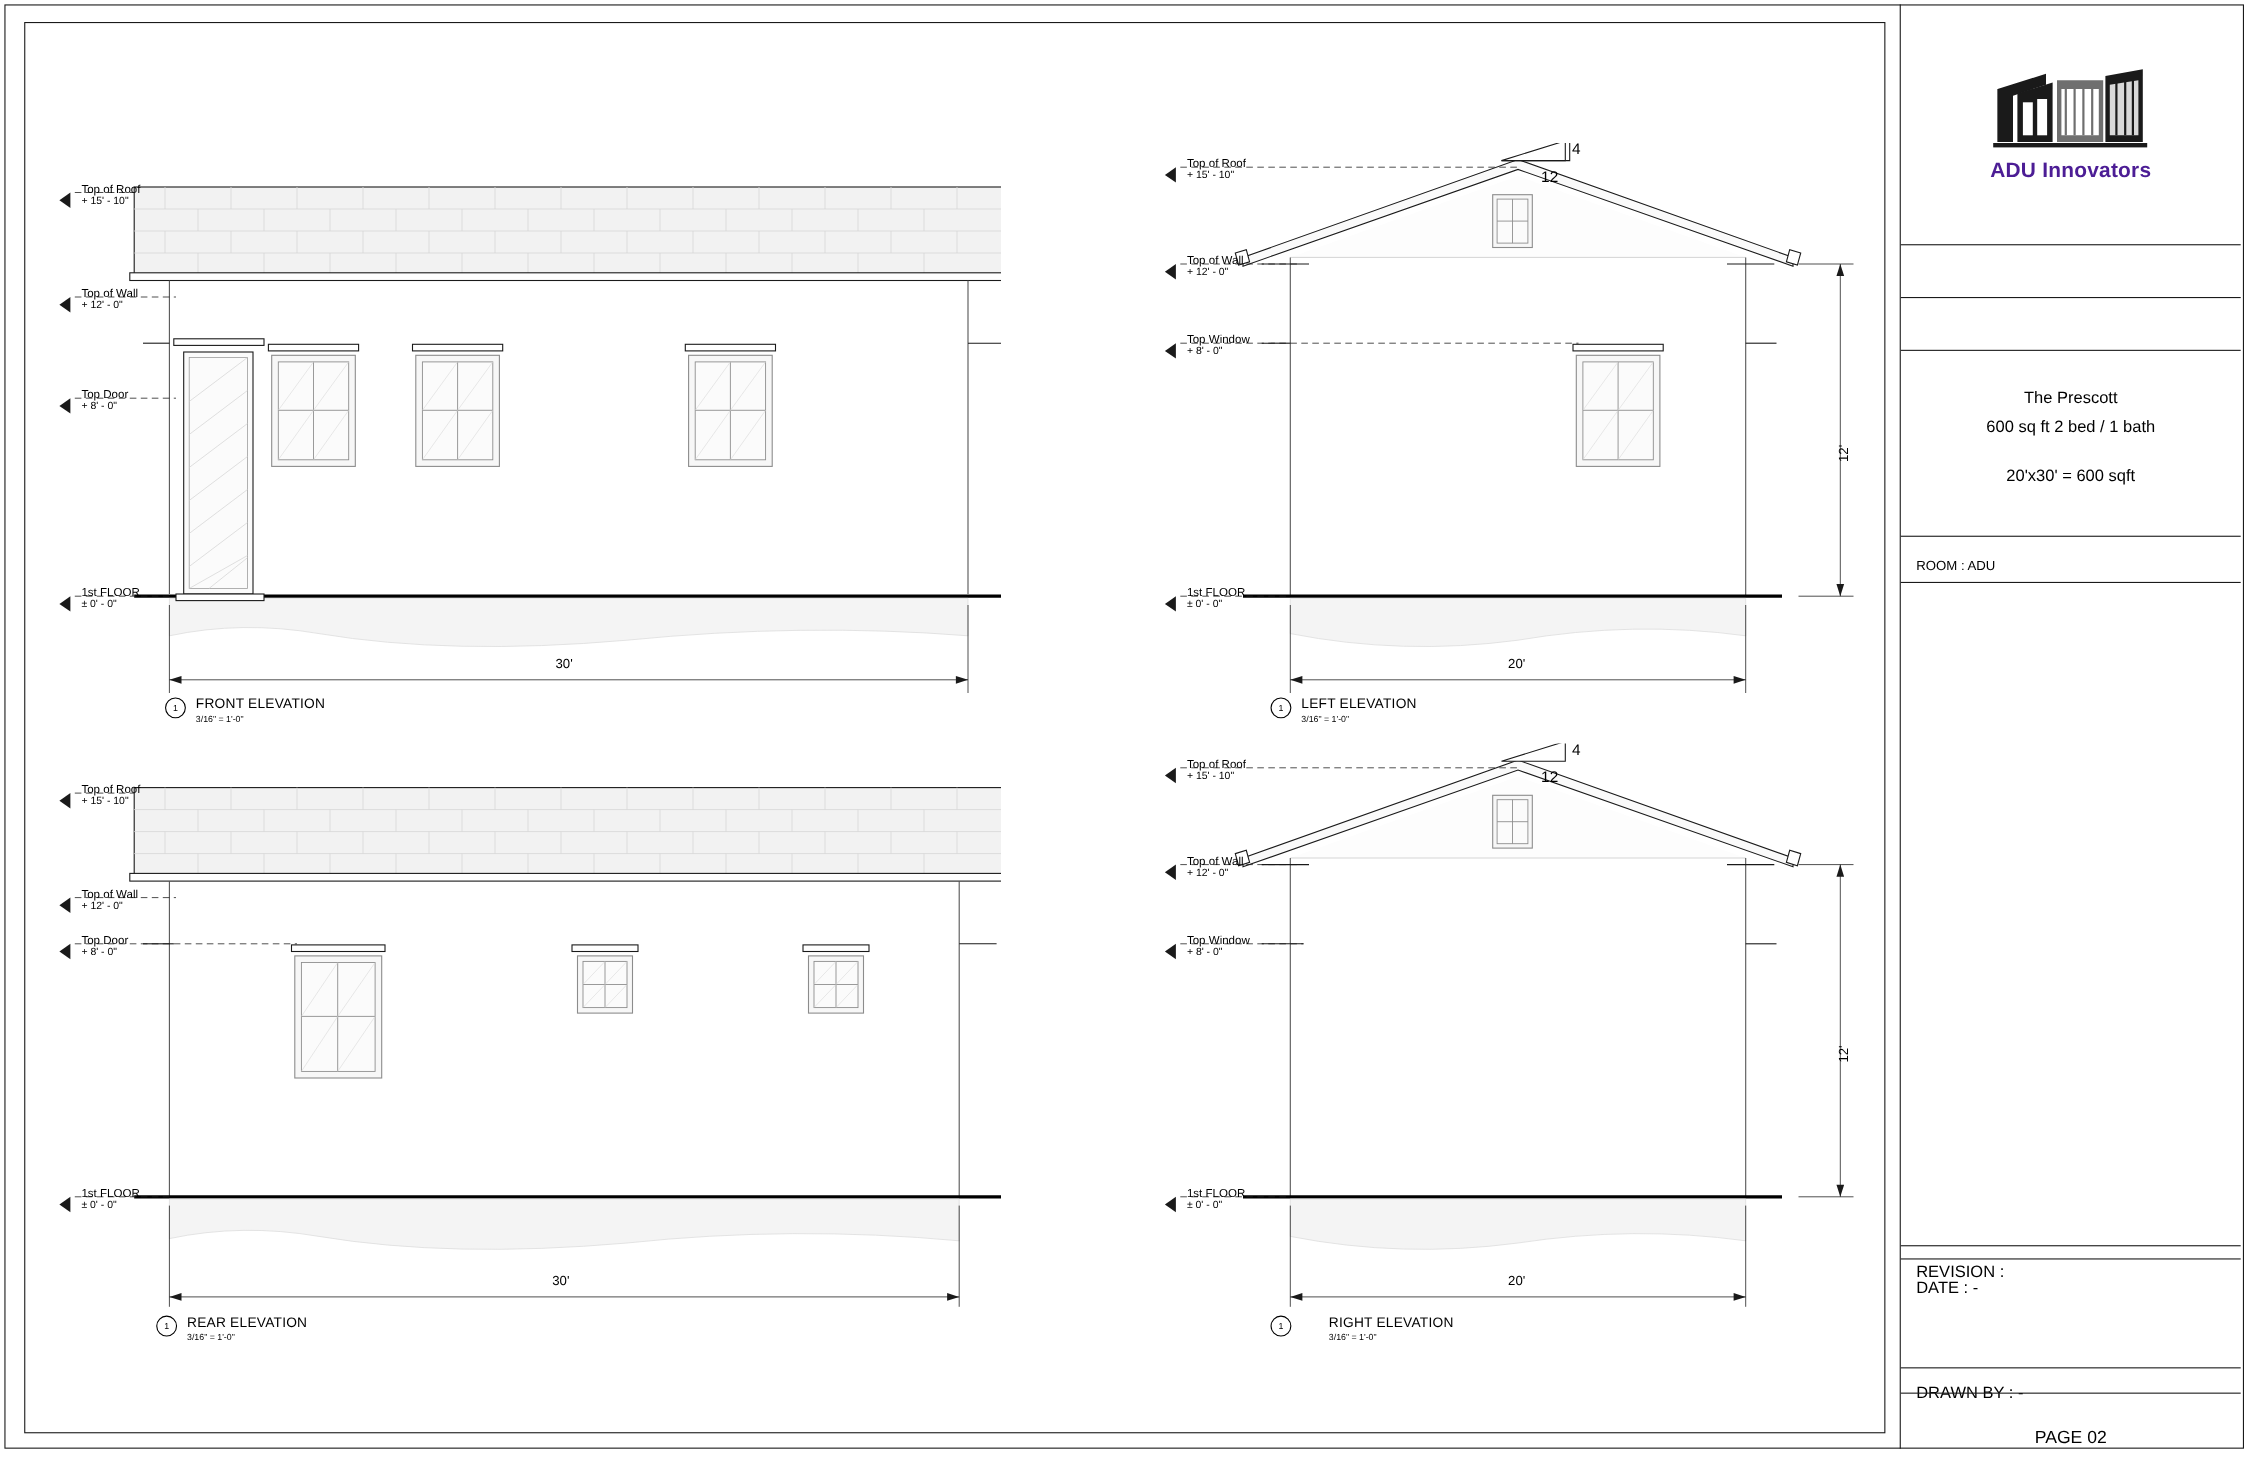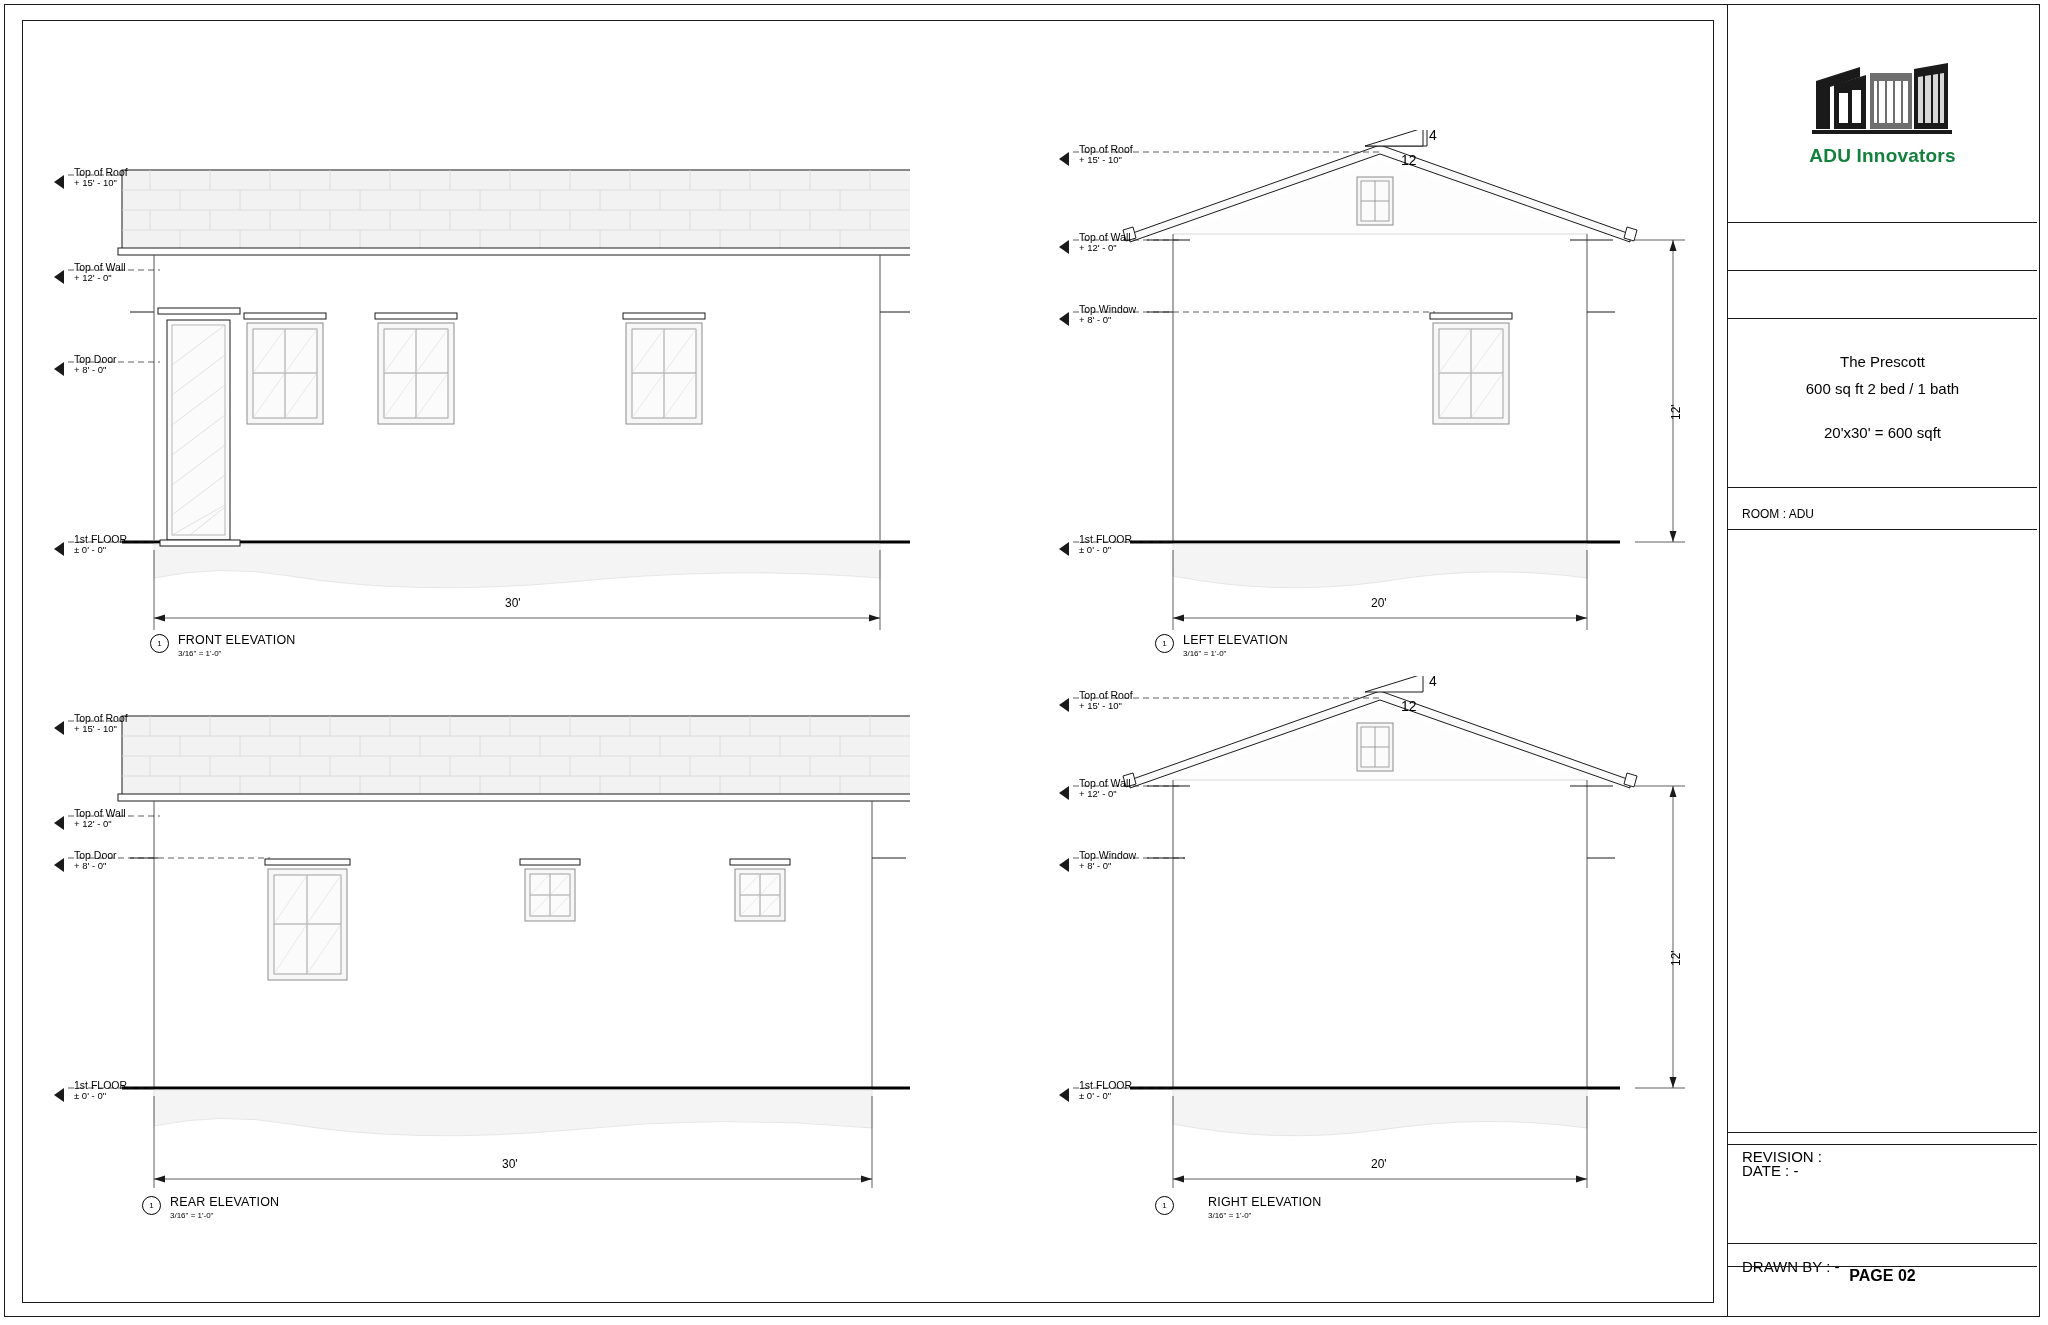--- a/index.html
+++ b/index.html
@@ -8,32 +8,32 @@
 
   
   .outer-border{position:absolute;left:4px;top:4px;width:2036px;height:1313px;border:1px solid #1a1a1a;box-sizing:border-box;}
   .inner-border{position:absolute;left:22px;top:20px;width:1692px;height:1283px;border:1px solid #1a1a1a;box-sizing:border-box;}
 
   
   .titleblock{position:absolute;left:1727px;top:4px;width:309px;height:1313px;border-left:1px solid #1a1a1a;box-sizing:border-box;}
   .tb-row{position:absolute;left:0;width:309px;border-top:1px solid #1a1a1a;box-sizing:border-box;}
   .tb-logo{position:absolute;left:0;top:0;width:309px;height:218px;display:flex;flex-direction:column;align-items:center;justify-content:center;}
   .logo-mark{width:150px;height:80px;}
-  .logo-text{margin-top:6px;font-size:19px;color:#15803d;font-weight:bold;letter-spacing:.2px;}
+  .logo-text{margin-top:6px;font-size:19px;color:#4c1d95;font-weight:bold;letter-spacing:.2px;}
   .tb-blank1{top:218px;height:48px;}
   .tb-blank2{top:266px;height:48px;}
   .tb-info{top:314px;height:159px;display:flex;flex-direction:column;align-items:center;justify-content:center;gap:4px;}
   .tb-info .line{font-size:15px;text-align:center;line-height:1.5;}
   .tb-info .spacer{height:14px;}
   .tb-room{top:483px;height:52px;display:flex;align-items:center;padding-left:14px;font-size:12px;}
   .tb-mid{top:525px;height:615px;}
   .tb-date{top:1140px;height:52px;display:flex;align-items:center;padding-left:14px;font-size:15px;}
   .tb-rev{top:1128px;height:47px;display:flex;align-items:center;padding-left:14px;font-size:15px;}
   .tb-drawn{top:1239px;height:45px;display:flex;align-items:center;padding-left:14px;font-size:15px;}
-  .tb-page-wrap{position:absolute;left:0;top:1262px;width:309px;height:51px;border-top:1px solid #1a1a1a;display:flex;align-items:flex-start;justify-content:center;box-sizing:border-box;font-weight:bold;}
+  .tb-page-wrap{position:absolute;left:0;top:1262px;width:309px;height:51px;border-top:1px solid #1a1a1a;display:flex;align-items:flex-end;justify-content:center;box-sizing:border-box;}
 
   
   .elev{position:absolute;}
   .svgwrap{position:absolute;left:0;top:0;}
 
   
   .lvl{position:absolute;font-size:10.5px;line-height:1.15;white-space:nowrap;}
   .lvl b{font-weight:normal;display:block;}
   .lvl .sub{font-size:9.5px;}
 

